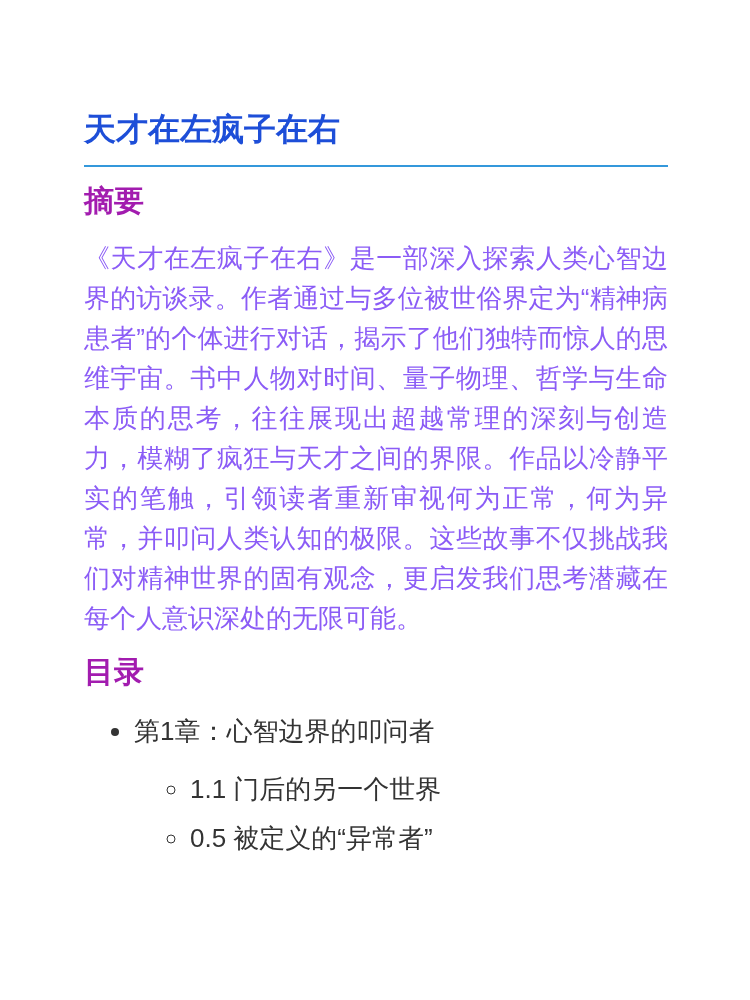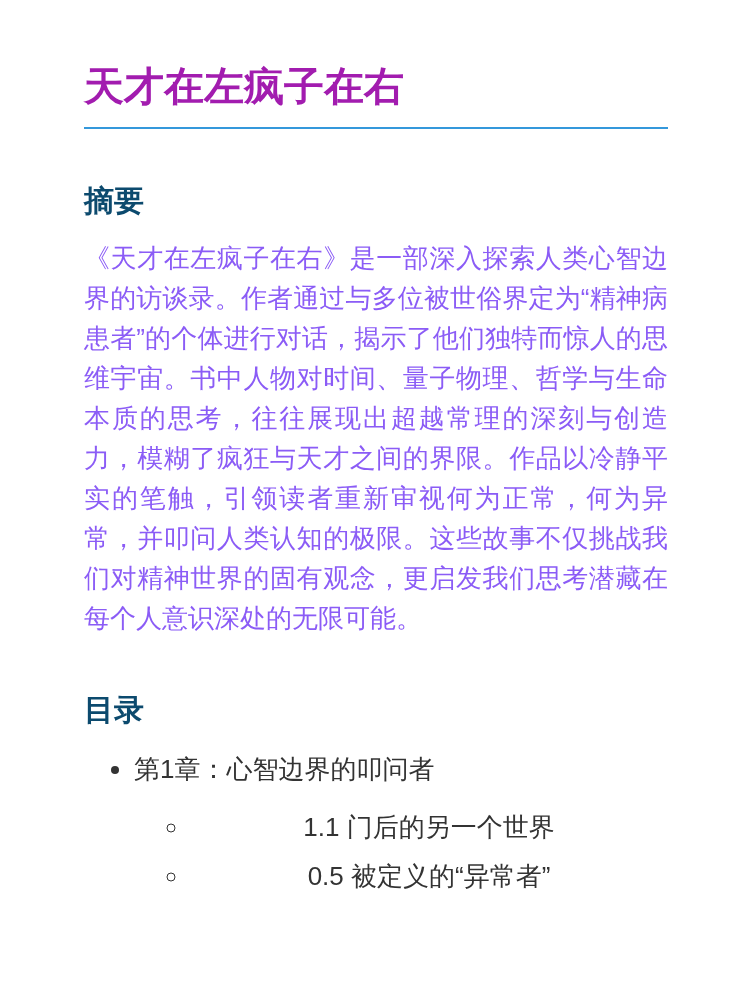--- a/index.html
+++ b/index.html
@@ -9,39 +9,39 @@
     font-family: "Liberation Sans", "DejaVu Sans", sans-serif;
     color: #333333;
     overflow: hidden;
   }
   .page {
     position: relative;
     width: 750px; height: 1000px;
     padding: 0 82px 0 84px;
   }
   .doc-title {
-    margin-top: 62px;
-    font-size: 40px;
+    margin-top: 110px;
+    font-size: 32px;
     font-weight: 700;
     line-height: 1.2;
     letter-spacing: 0;
-    color: #a21caf;
+    color: #1d4ed8;
   }
   .title-divider {
     border: none;
     border-top: 2px solid #3498db;
     margin-top: 17px;
   }
   .section-heading {
-    margin-top: 53px;
+    margin-top: 15px;
     margin-bottom: 18px;
     font-size: 30px;
     font-weight: 700;
     line-height: 1.25;
-    color: #0c4a6e;
+    color: #a21caf;
   }
   .abstract-body {
     font-size: 26px;
     line-height: 40px;
     text-align: justify;
     color: #8b5cf6;
   }
   ul.toc-list {
     margin-top: 21px;
     padding-left: 50px;
@@ -50,21 +50,20 @@
   ul.toc-list > li {
     font-size: 26px;
     line-height: 40px;
     color: #333333;
     margin-top: 20px;
   }
   ul.toc-section-list {
     margin-top: 18px;
     padding-left: 56px;
     list-style-type: circle;
-    text-align: center;
   }
   ul.toc-section-list > li {
     font-size: 26px;
     line-height: 40px;
   }
   ul.toc-section-list > li + li {
     margin-top: 9px;
   }
 </style>
 </head>

